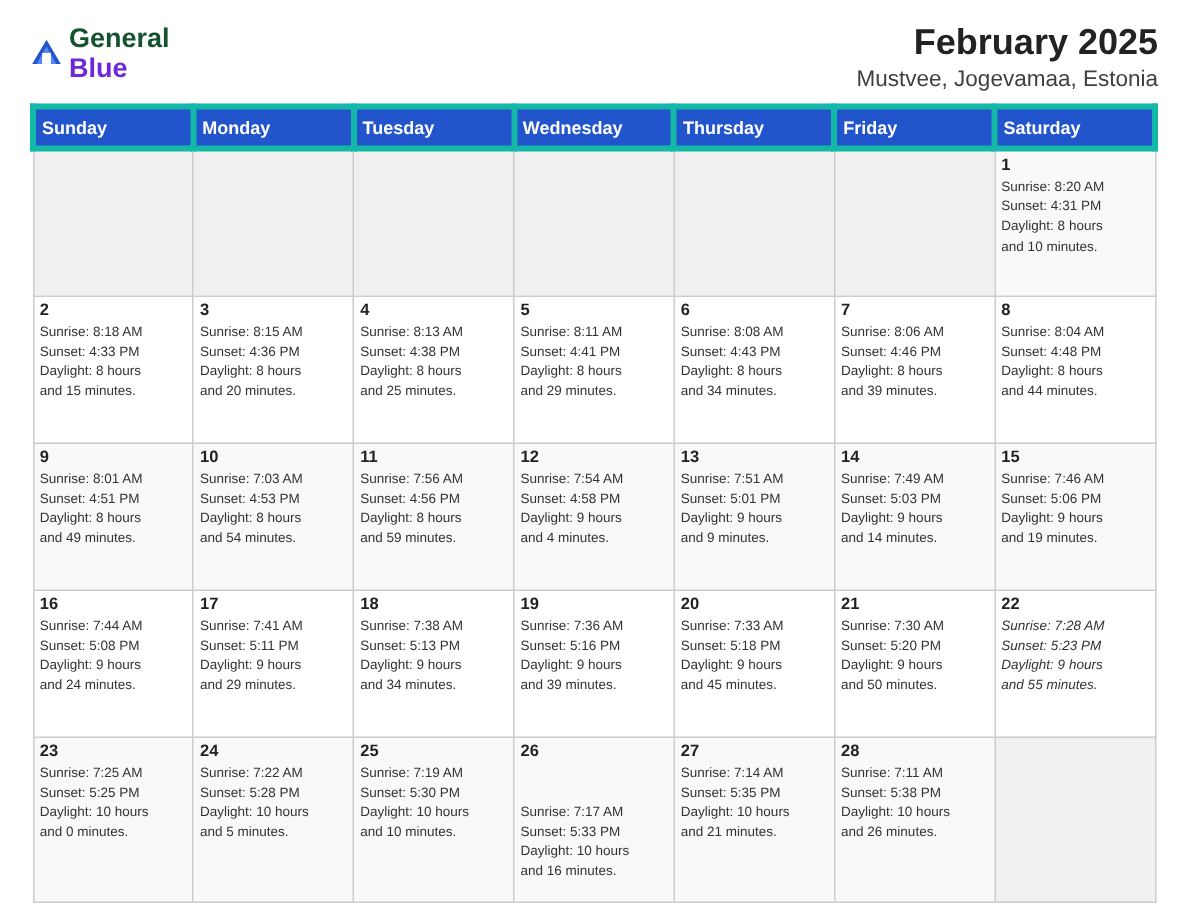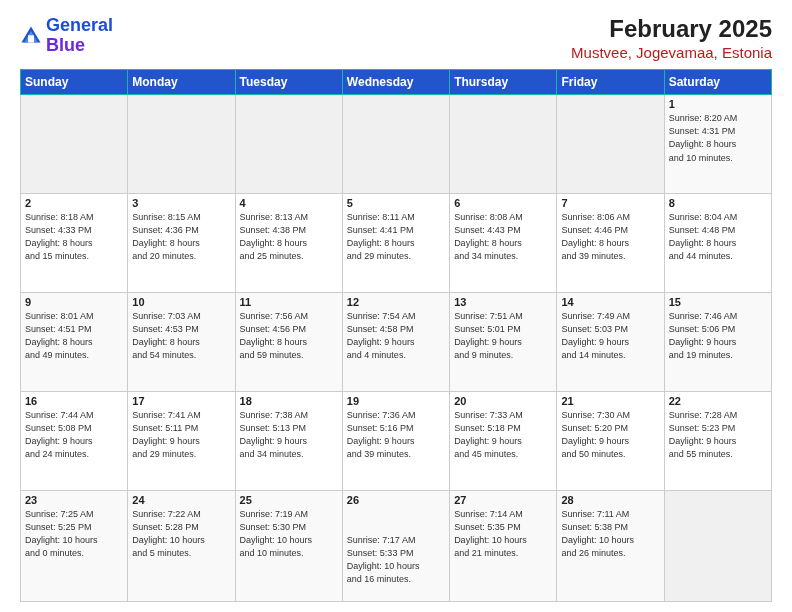--- a/index.html
+++ b/index.html
@@ -26,54 +26,54 @@
     .logo {
       display: flex;
       align-items: center;
       gap: 4px;
     }
     .logo-text {
       font-size: 18px;
       font-weight: bold;
       line-height: 1.1;
     }
-    .logo-general { color: #1d4ed8; }
+    .logo-general { color: #14532d; }
     .logo-blue { color: #6d28d9; }
     .logo-icon {
       width: 22px;
       height: 22px;
     }
     .title-block {
       text-align: right;
     }
     .month-title {
       font-size: 24px;
       font-weight: bold;
       color: #222;
       line-height: 1.1;
     }
     .location {
       font-size: 15px;
-      color: #b91c1c;
+      color: #404040;
       margin-top: 2px;
     }
     .calendar {
       flex: 1;
       border-collapse: collapse;
       width: 100%;
       table-layout: fixed;
     }
     .calendar th {
       background: #2255cc;
       color: #fff;
       font-size: 12px;
       font-weight: bold;
       padding: 5px 4px;
       text-align: left;
-      border: 1px solid #14b8a6;
+      border: 4px solid #14b8a6;
     }
     .calendar td {
       vertical-align: top;
       border: 1px solid #ccc;
       padding: 3px 4px;
       font-size: 9.5px;
       color: #333;
       height: 88px;
       background: #fff;
     }
@@ -289,21 +289,21 @@
           </td>
           <td>
             <span class="day-num">21</span>
             <div class="day-info" style="white-space: pre-line;">Sunrise: 7:30 AM
 Sunset: 5:20 PM
 Daylight: 9 hours
 and 50 minutes.</div>
           </td>
           <td>
             <span class="day-num">22</span>
-            <div class="day-info" style="white-space: pre-line;">Sunrise: 7:28 AM
+            <div class="day-info" style="white-space: pre-line; font-style: italic;">Sunrise: 7:28 AM
 Sunset: 5:23 PM
 Daylight: 9 hours
 and 55 minutes.</div>
           </td>
         </tr>
         <tr>
           <td>
             <span class="day-num">23</span>
             <div class="day-info" style="white-space: pre-line;">Sunrise: 7:25 AM
 Sunset: 5:25 PM

